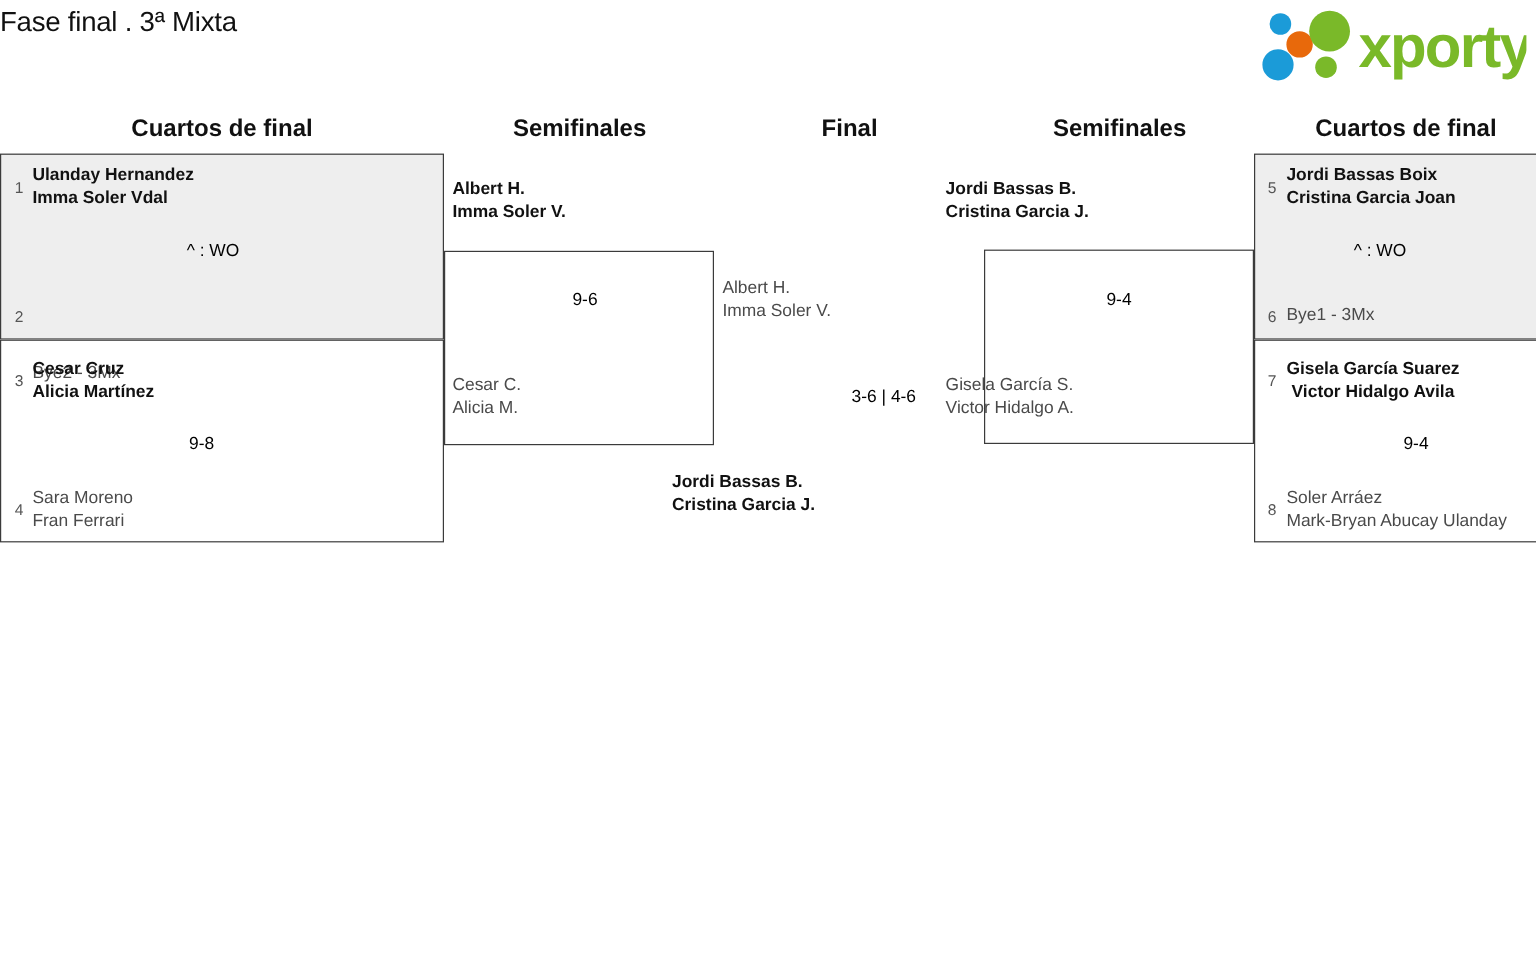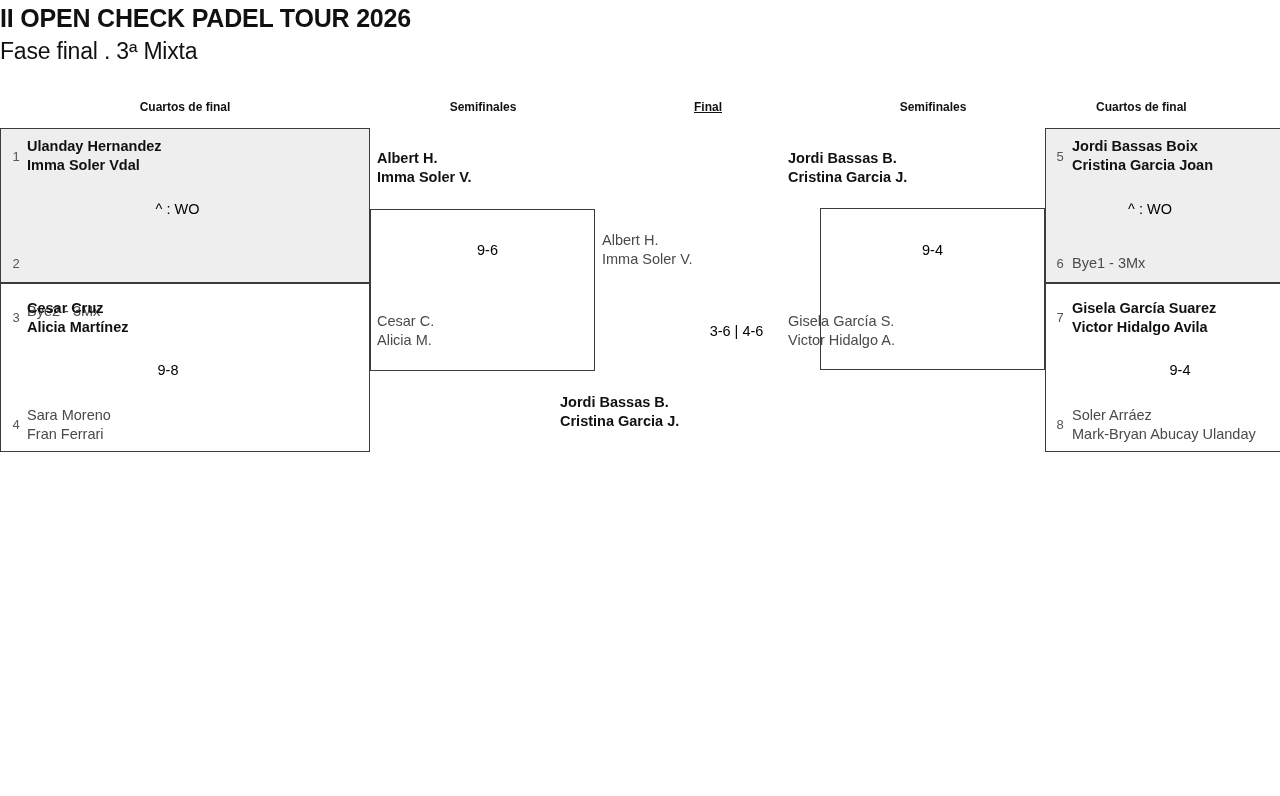--- a/index.html
+++ b/index.html
@@ -50,21 +50,21 @@
     position: absolute;
     right: 8px; top: 4px;
     width: 226px; height: 66px;
   }
   #logo svg { display: block; }
 
   
   .round-header {
     position: absolute;
     top: 97px;
-    font-size: 12px;
+    font-size: 20px;
     font-weight: bold;
     color: #111111;
     text-align: center;
     white-space: nowrap;
     line-height: 20px;
   }
 
   
   .mbox {
     position: absolute;
@@ -100,29 +100,38 @@
     line-height: 19px;
   }
   .ralign { text-align: left; }
 </style>
 </head>
 <body>
 
 <div id="header">
 
   <div id="title-block">
-    <div class="title-line1">II OPEN CHECK PADEL TOUR 2026</div>
     <div class="title-line2">Fase final . 3ª Mixta</div>
   </div>
 
+  <div id="logo">
+    <svg width="226" height="66" viewBox="0 0 226 66" xmlns="http://www.w3.org/2000/svg">
+      <circle cx="21" cy="16" r="9" fill="#1B9BD8"></circle>
+      <circle cx="37" cy="33" r="11" fill="#E8690B"></circle>
+      <circle cx="19" cy="50" r="13" fill="#1B9BD8"></circle>
+      <circle cx="62" cy="22" r="17" fill="#7AB929"></circle>
+      <circle cx="59" cy="52" r="9" fill="#7AB929"></circle>
+      <text x="86" y="52" font-family="Liberation Sans, sans-serif" font-size="50" font-weight="bold" fill="#7AB929" letter-spacing="-1.5">xporty</text>
+    </svg>
+  </div>
 </div>
 
 <div class="round-header" style="left:60px; width:250px;">Cuartos de final</div>
 <div class="round-header" style="left:358px; width:250px;">Semifinales</div>
-<div class="round-header" style="left:583px; width:250px;text-decoration:underline;">Final</div>
+<div class="round-header" style="left:583px; width:250px;">Final</div>
 <div class="round-header" style="left:808px; width:250px;">Semifinales</div>
 <div class="round-header" style="left:1096px; width:250px; text-align:left;">Cuartos de final</div>
 
 <div class="mbox shaded" style="left:0px; top:128px; width:370px; height:155px;"></div>
 <div class="mbox" style="left:0px; top:283px; width:370px; height:169px;"></div>
 
 <div class="seed" style="left:8px; top:147px; width:16px; text-align:center;">1</div>
 <div class="player winner" style="left:27px; top:137px;">
   <span class="ln">Ulanday Hernandez</span>
   <span class="ln">Imma Soler Vdal</span>
@@ -187,21 +196,21 @@
   <span class="ln">Jordi Bassas Boix</span>
   <span class="ln">Cristina Garcia Joan</span>
 </div>
 <div class="score" style="left:1045px; top:200px; width:210px; text-align:center;">^ : WO</div>
 <div class="seed" style="left:1052px; top:254px; width:16px; text-align:center;">6</div>
 <div class="player loser" style="left:1072px; top:254px;">
   <span class="ln">Bye1 - 3Mx</span>
 </div>
 
 <div class="seed" style="left:1052px; top:308px; width:16px; text-align:center;">7</div>
-<div class="player winner" style="left:1072px; top:299px;">
+<div class="player winner" style="left:1072px; top:299px;text-align:center;">
   <span class="ln">Gisela García Suarez</span>
   <span class="ln">Victor Hidalgo Avila</span>
 </div>
 <div class="score" style="left:1045px; top:361px; width:270px; text-align:center;">9-4</div>
 <div class="seed" style="left:1052px; top:415px; width:16px; text-align:center;">8</div>
 <div class="player loser" style="left:1072px; top:406px;">
   <span class="ln">Soler Arráez</span>
   <span class="ln">Mark-Bryan Abucay Ulanday</span>
 </div>
 

